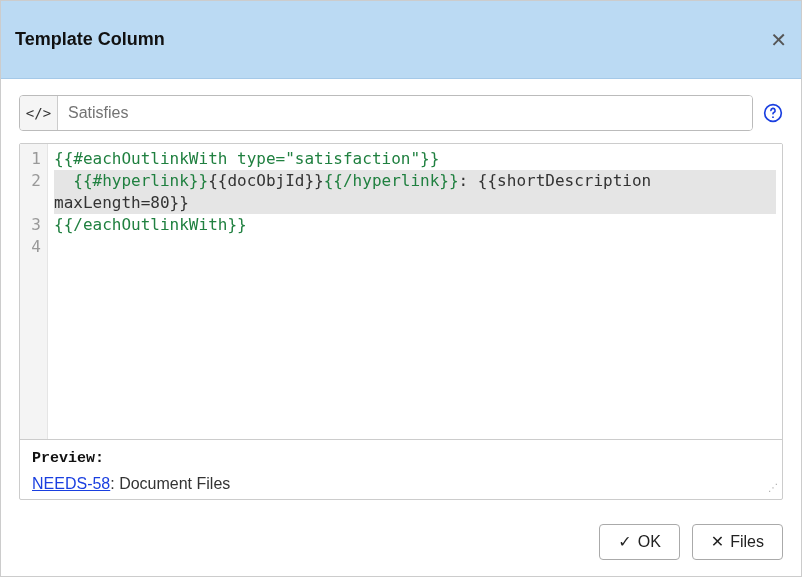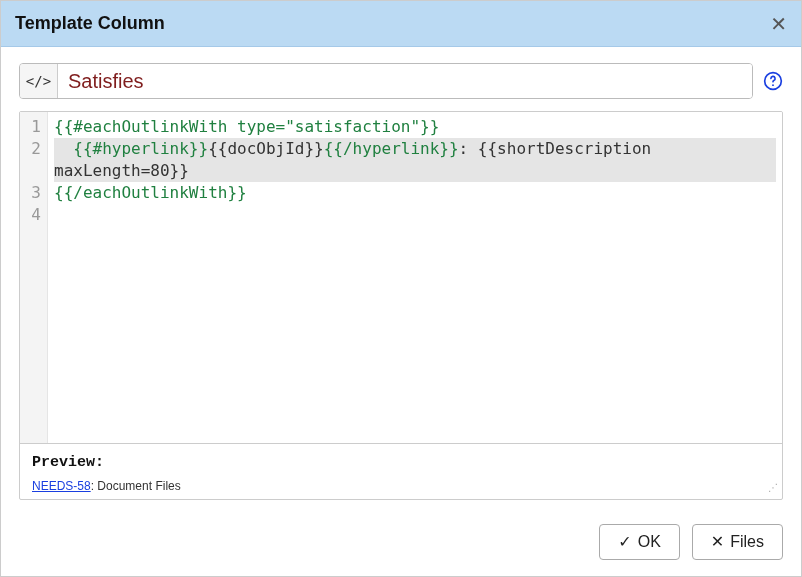--- a/index.html
+++ b/index.html
@@ -8,21 +8,21 @@
       font-size: 14px;
       background: #fff;
       width: 802px;
       height: 577px;
       border: 1px solid #ccc;
       display: flex;
       flex-direction: column;
     }
     .titlebar {
       background: #bbdaf3;
-      padding: 12px 14px;
+      padding: 28px 14px;
       display: flex;
       align-items: center;
       justify-content: space-between;
       border-bottom: 1px solid #a5c9e8;
     }
     .titlebar-title {
       font-size: 18px;
       font-weight: bold;
       color: #111;
     }
@@ -61,22 +61,22 @@
       border-right: 1px solid #ccc;
       color: #333;
       font-family: monospace;
       font-size: 14px;
     }
     .name-input {
       flex: 1;
       border: none;
       outline: none;
       padding: 0 10px;
-      font-size: 20px;
-      color: #7f1d1d;
+      font-size: 16px;
+      color: #737373;
     }
     .help-icon {
       width: 20px;
       height: 20px;
       align-self: center;
       color: #1a3fe0;
       cursor: pointer;
     }
     .editor-area {
       flex: 1;
@@ -122,21 +122,21 @@
       position: relative;
     }
     .preview-label {
       font-weight: bold;
       font-size: 15px;
       color: #111;
       margin-bottom: 8px;
       font-family: Liberation Mono, monospace;
     }
     .preview-text {
-      font-size: 12px;
+      font-size: 16px;
       color: #333;
     }
     .preview-link {
       color: #1a3fe0;
       text-decoration: underline;
       cursor: pointer;
     }
     .resize-grip {
       position: absolute;
       right: 2px;

